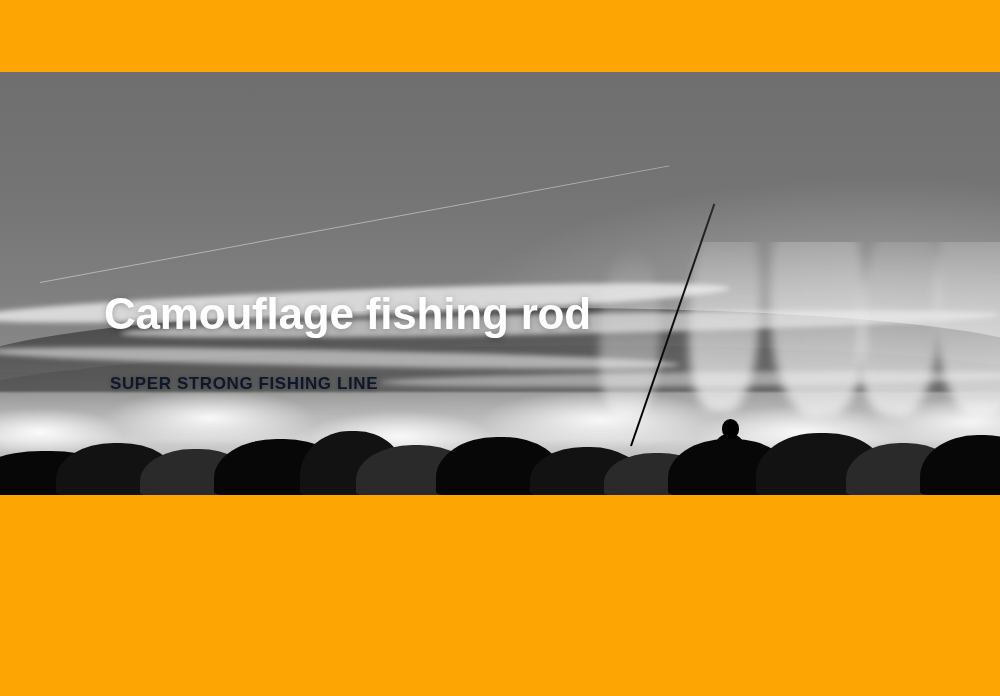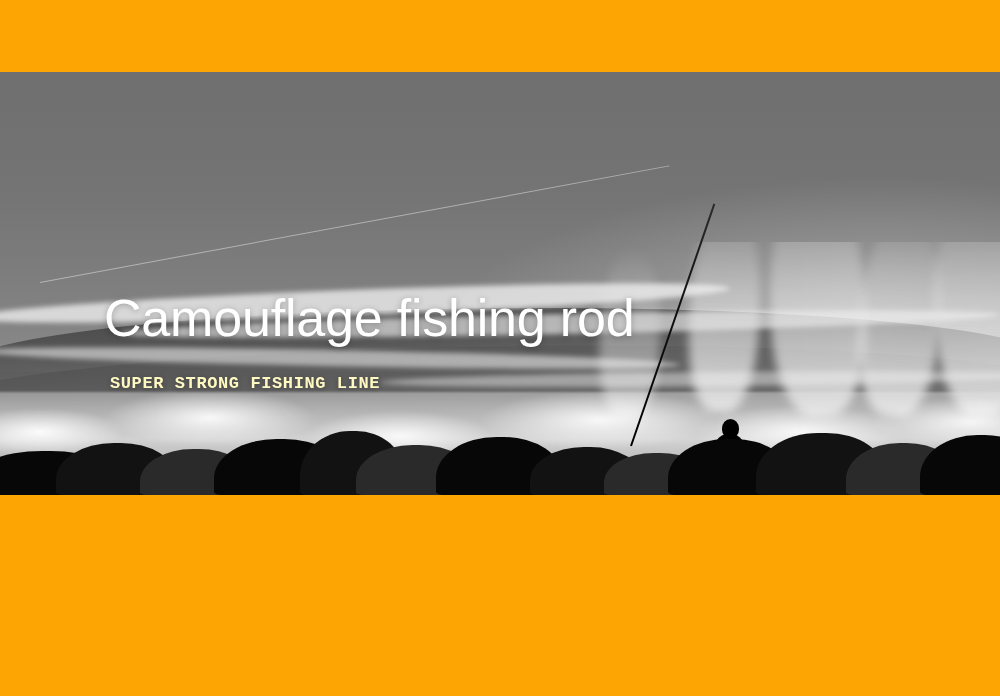--- a/index.html
+++ b/index.html
@@ -200,40 +200,39 @@
     height: 9px;
     background: #161616;
     border-radius: 50%;
   }
 
   
   #hero-title {
     position: absolute;
     left: 104px;
     top: 220px;
-    font-size: 52px;
-    font-weight: normal;
+    font-size: 44px;
+    font-weight: bold;
     color: #ffffff;
     letter-spacing: -0.2px;
     line-height: 1;
     white-space: nowrap;
     text-shadow: 0 1px 6px rgba(0,0,0,0.25);
   }
   #hero-subtitle {
     position: absolute;
     left: 110px;
     top: 303px;
     font-size: 17px;
     font-weight: bold;
-    color: #fef9c3;
+    color: #0f172a;
     letter-spacing: 0.6px;
     line-height: 1;
     white-space: nowrap;
     text-shadow: 0 1px 5px rgba(0,0,0,0.30);
-    font-family: Liberation Mono, monospace;
   }
 
   
   #bottom-panel {
     position: absolute;
     left: 0;
     top: 495px;
     width: 1000px;
     height: 201px;
     background: #FCA503;

